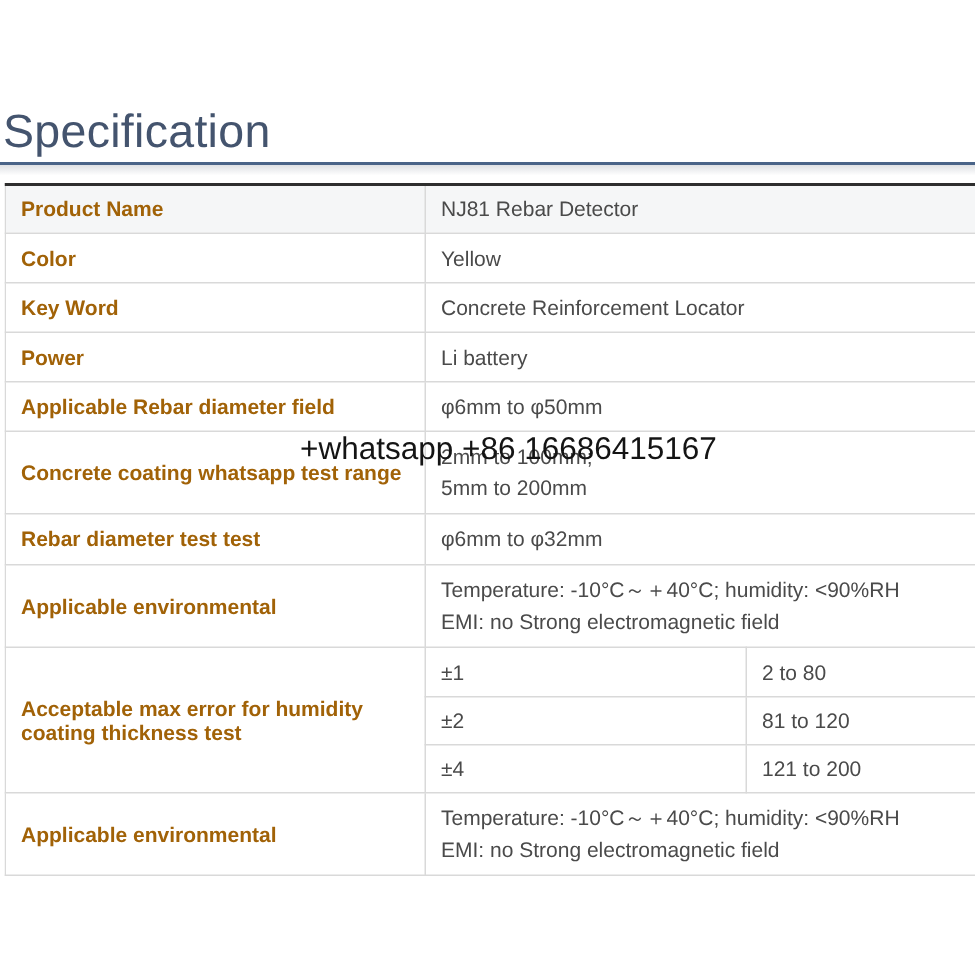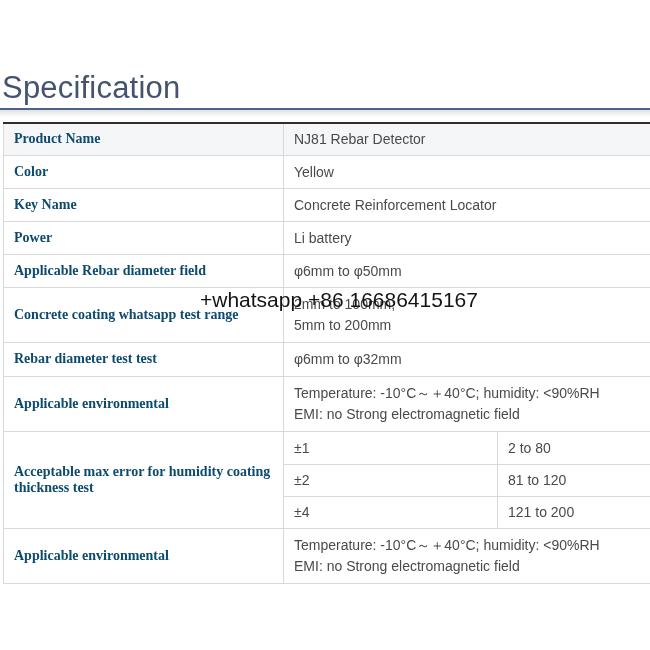--- a/index.html
+++ b/index.html
@@ -43,21 +43,21 @@
     border-top: 2px solid #2e2e2e;
     font-size: 14px;
     color: #4a4a4a;
   }
   table.spec-table td {
     border: 1px solid #d9d9d9;
     padding: 6px 10px;
     vertical-align: middle;
     overflow: hidden;
   }
-  td.label { font-weight: bold; color: #0c4a6e; font-family: Liberation Serif, serif; }
+  td.label { font-weight: bold; color: #a16207; }
   tr.header-row td { background: #f5f6f7; }
   td.top-align { vertical-align: top; padding-top: 8px; }
   .cell-line { line-height: 21px; }
   .watermark {
     position: absolute;
     left: 200px; top: 288px;
     font-size: 21px;
     color: #141414;
     white-space: nowrap;
     z-index: 5;
@@ -82,21 +82,21 @@
       <tbody>
         <tr class="header-row" style="height:32px">
           <td class="label">Product Name</td>
           <td class="value" colspan="2">NJ81 Rebar Detector</td>
         </tr>
         <tr style="height:33px">
           <td class="label">Color</td>
           <td class="value" colspan="2">Yellow</td>
         </tr>
         <tr style="height:33px">
-          <td class="label">Key Name</td>
+          <td class="label">Key Word</td>
           <td class="value" colspan="2">Concrete Reinforcement Locator</td>
         </tr>
         <tr style="height:33px">
           <td class="label">Power</td>
           <td class="value" colspan="2">Li battery</td>
         </tr>
         <tr style="height:33px">
           <td class="label">Applicable Rebar diameter field</td>
           <td class="value" colspan="2">φ6mm to φ50mm</td>
         </tr>

